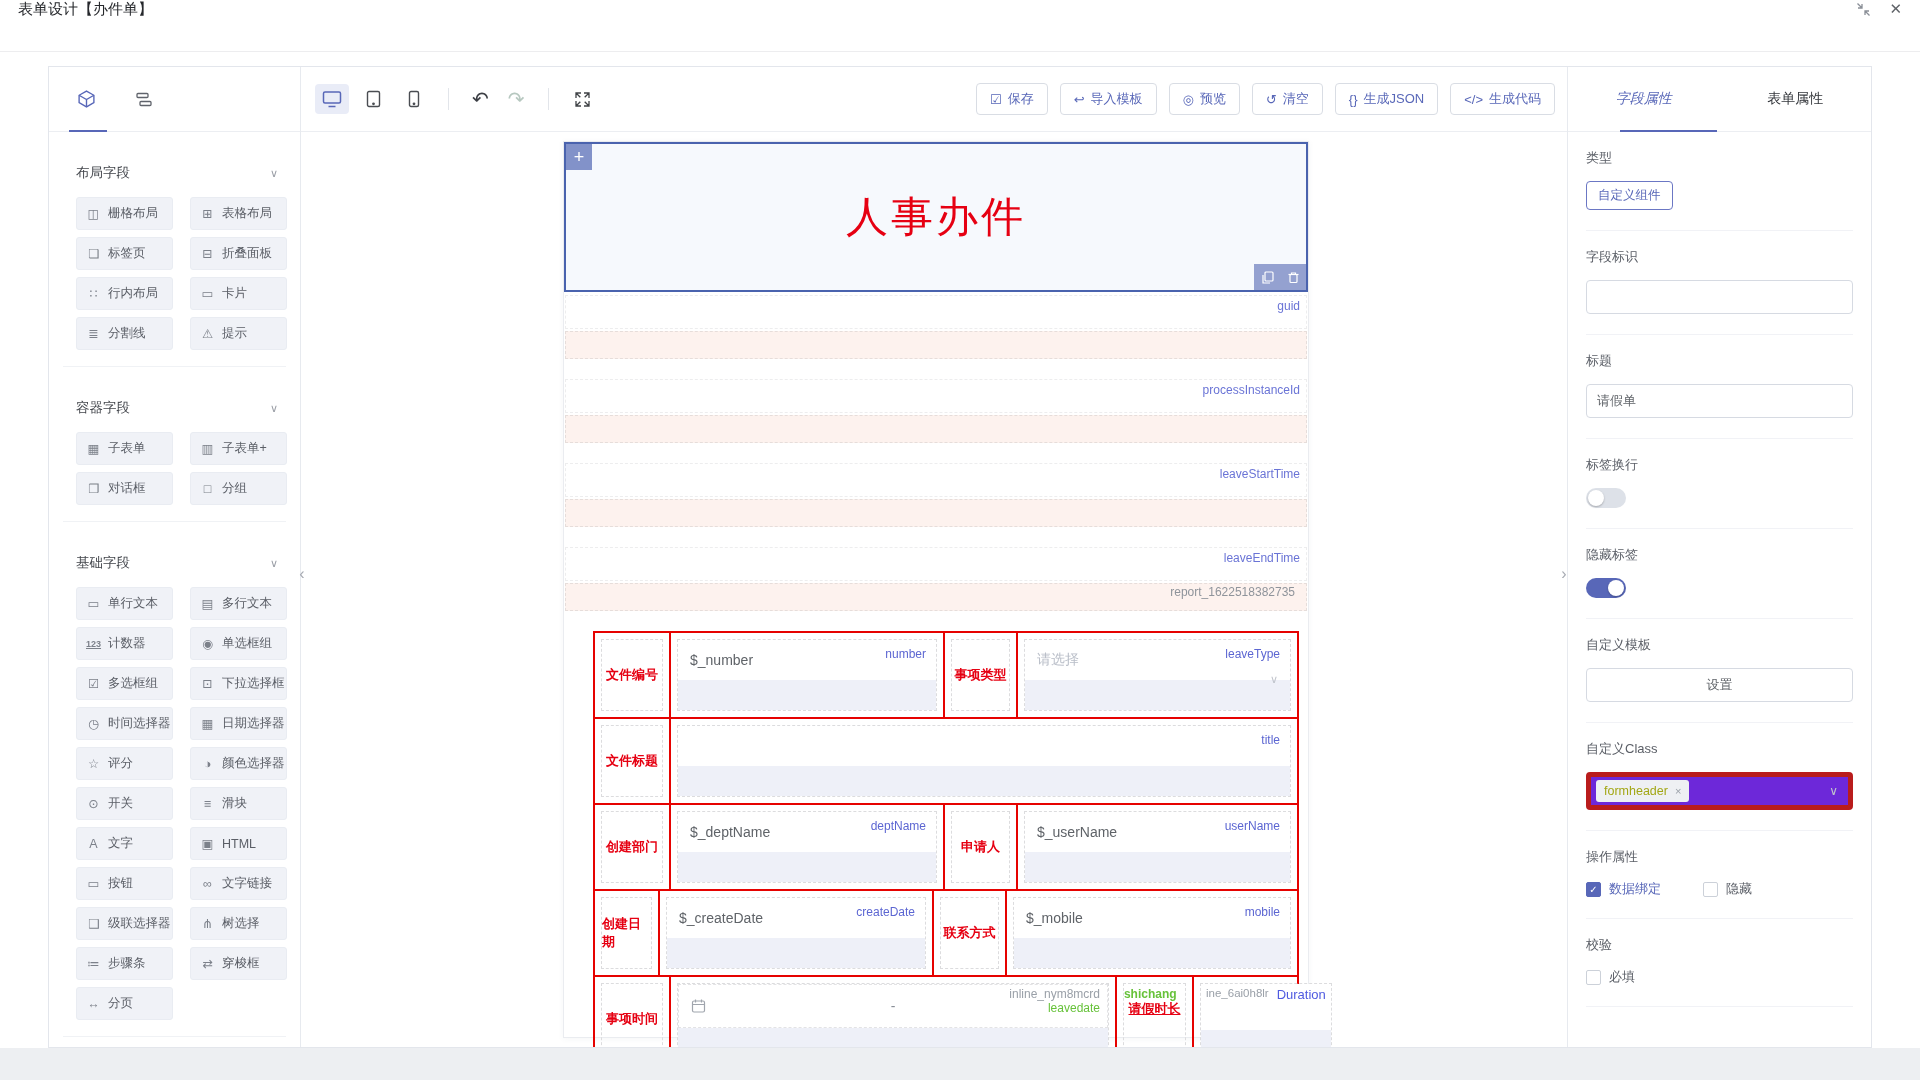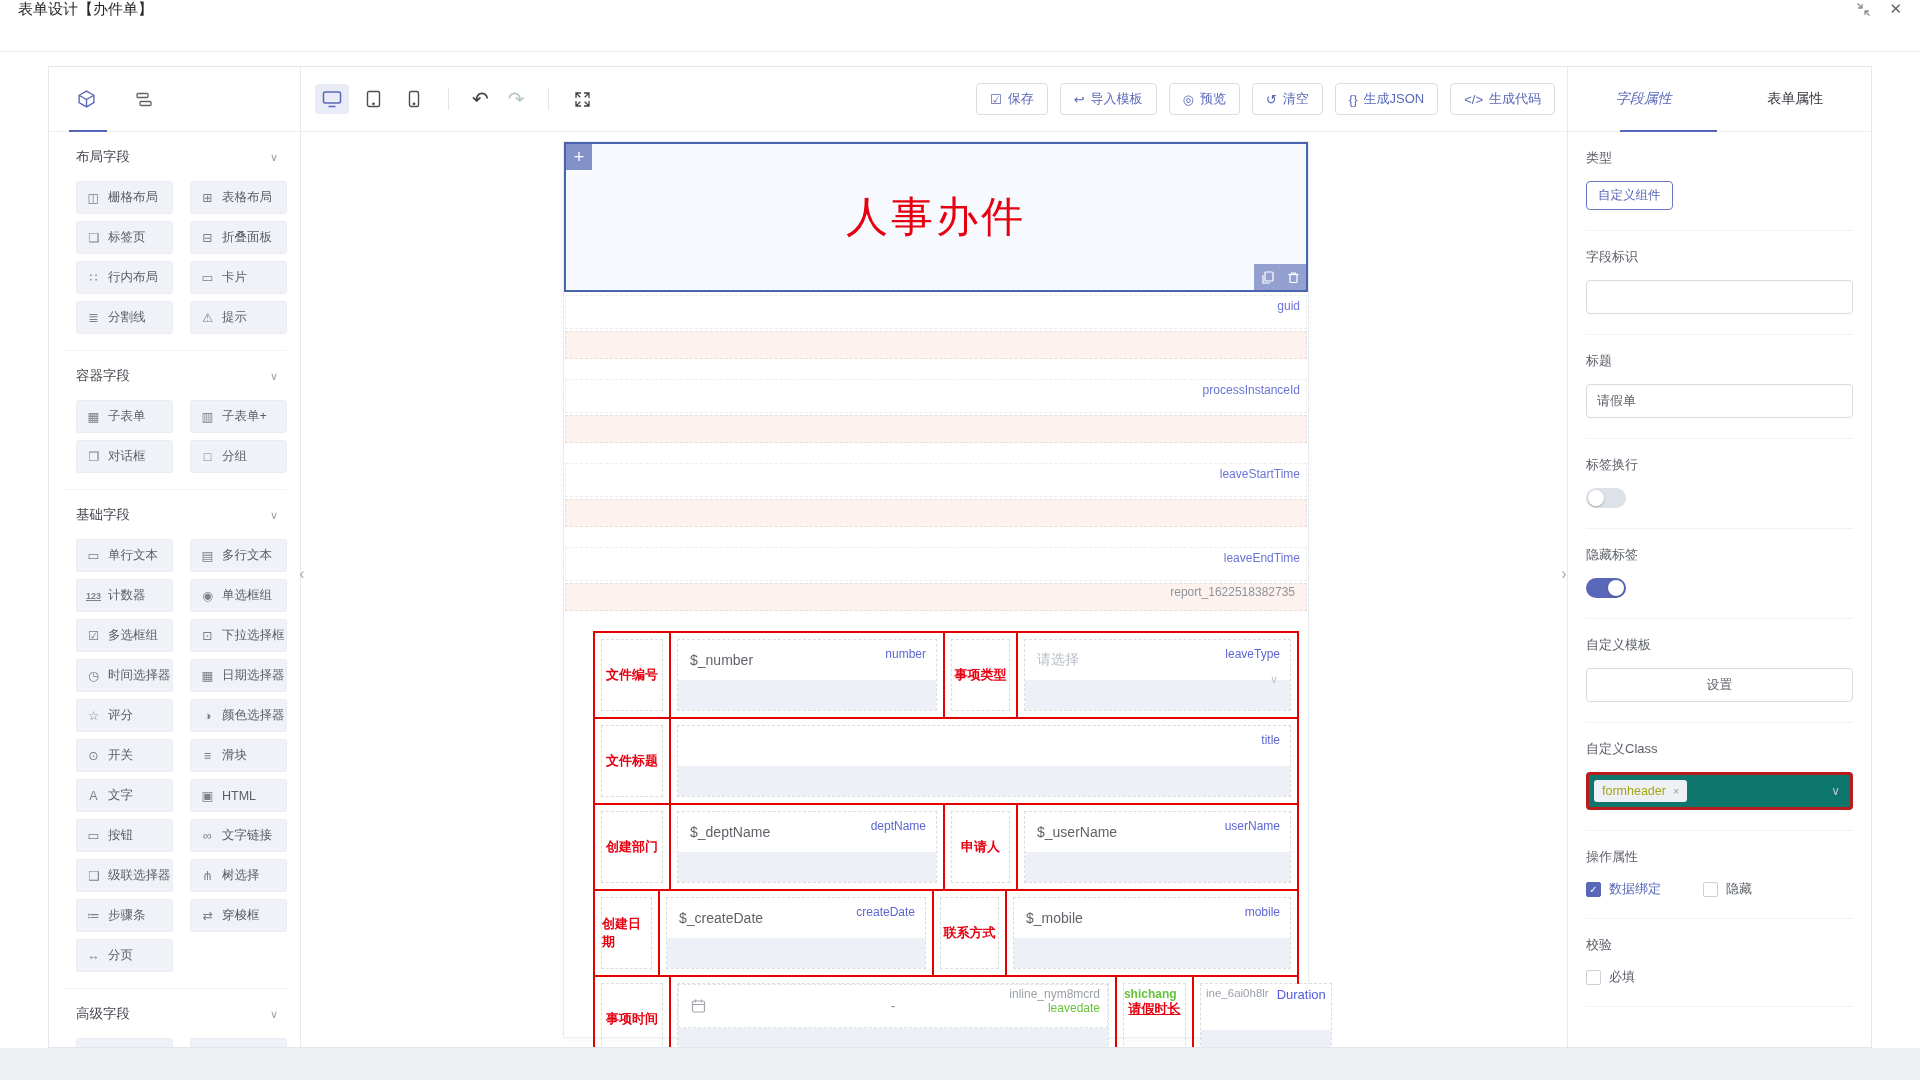--- a/index.html
+++ b/index.html
@@ -12,21 +12,21 @@
 .tb-close{font-size:15px;color:#5f6368;}
 
 .bottom-strip{position:absolute;left:0;top:1048px;width:100%;height:32px;background:#edeff2;}
 
 .app{position:absolute;left:48px;top:66px;width:1824px;height:982px;background:#fff;border:1px solid #e3e6ec;}
 
 .lp{position:absolute;left:0;top:0;width:252px;height:100%;border-right:1px solid #e7eaef;}
 .lp-tabs{height:65px;border-bottom:1px solid #eceef2;display:flex;align-items:center;gap:38px;padding-left:28px;position:relative;}
 .lp-underline{position:absolute;left:20px;bottom:-1px;width:38px;height:2px;background:#5867b8;}
 .lp-body{position:absolute;left:0;top:65px;right:0;bottom:0;overflow:hidden;}
-.sec{margin:0 14px;padding:16px 0 15px;border-bottom:1px solid #f0f2f5;}
+.sec{margin:16px 14px;padding:16px 0 15px;border-bottom:1px solid #f0f2f5;}
 .sec.last{border-bottom:none;}
 .sec-h{display:flex;justify-content:space-between;align-items:center;padding:0 8px 0 13px;font-size:13.5px;color:#43464c;}
 .chev{font-size:11px;color:#9a9ea6;}
 .grid{display:grid;grid-template-columns:97px 97px;gap:7px 17px;padding:15px 0 1px 13px;}
 .item{height:33px;background:#f0f2f7;border:1px solid #e9ecf2;border-radius:3px;display:flex;align-items:center;gap:7px;padding:0 4px 0 9px;font-size:12.5px;color:#5a5e66;white-space:nowrap;overflow:hidden;}
 .item .ic{width:15px;flex:none;font-size:12.5px;color:#7c818a;text-align:center;}
 .item .ic.n123{font-size:9px;font-weight:bold;text-decoration:underline;}
 
 .cregion{position:absolute;left:252px;top:0;width:1268px;height:100%;}
 .ctoolbar{height:65px;border-bottom:1px solid #eceef2;display:flex;align-items:center;padding:0 14px;gap:7px;}
@@ -88,21 +88,21 @@
 .rp-body{padding:0 18px;}
 .rsec{padding:17px 0 20px;border-bottom:1px solid #f1f2f6;}
 .rlabel{font-size:13px;color:#5a5e66;margin-bottom:14px;}
 .type-tag{display:inline-block;border:1px solid #6b77c4;color:#5867b8;border-radius:4px;padding:5px 11px;font-size:12.5px;background:#fff;}
 .rinput{width:100%;height:34px;border:1px solid #d6dae2;border-radius:4px;padding:0 10px;font-size:13px;color:#5f6368;outline:none;background:#fff;}
 .toggle{width:40px;height:20px;border-radius:10px;background:#dde1e8;position:relative;}
 .knob{position:absolute;left:2px;top:2px;width:16px;height:16px;border-radius:50%;background:#fff;box-shadow:0 1px 2px rgba(0,0,0,.25);}
 .toggle.on{background:#5867b8;}
 .toggle.on .knob{left:auto;right:2px;}
 .setbtn{width:100%;height:34px;border:1px solid #d6dae2;border-radius:4px;background:#fff;font-size:13px;color:#5f6368;display:flex;align-items:center;justify-content:center;}
-.rselect{width:100%;height:38px;border:3px solid #b91c1c;border-radius:4px;display:flex;align-items:center;padding:0 26px 0 5px;position:relative;background:#0f766e;}
+.rselect{width:100%;height:38px;border:5px solid #b91c1c;border-radius:4px;display:flex;align-items:center;padding:0 26px 0 5px;position:relative;background:#6d28d9;}
 .cls-tag{background:#eef0f3;border-radius:3px;padding:4px 8px;font-size:12.5px;color:#a3a715;display:flex;align-items:center;gap:7px;}
 .cls-x{color:#9aa0a8;font-size:11px;}
 .rsel-chev{position:absolute;right:10px;top:50%;transform:translateY(-50%);font-size:12px;color:#c0c4cc;}
 .cbrow{display:flex;gap:42px;}
 .cbitem{display:flex;align-items:center;gap:8px;font-size:13px;color:#5a5e66;}
 .cbitem.blue{color:#5867b8;}
 .cb{width:15px;height:15px;border:1px solid #ccd1d9;border-radius:2px;background:#fff;flex:none;display:flex;align-items:center;justify-content:center;}
 .cb.on{background:#5867b8;border-color:#5867b8;color:#fff;font-size:10px;}
 
 .edge-handle{position:absolute;top:492px;width:14px;height:30px;display:flex;align-items:center;justify-content:center;color:#a7abb3;font-size:16px;z-index:4;}

